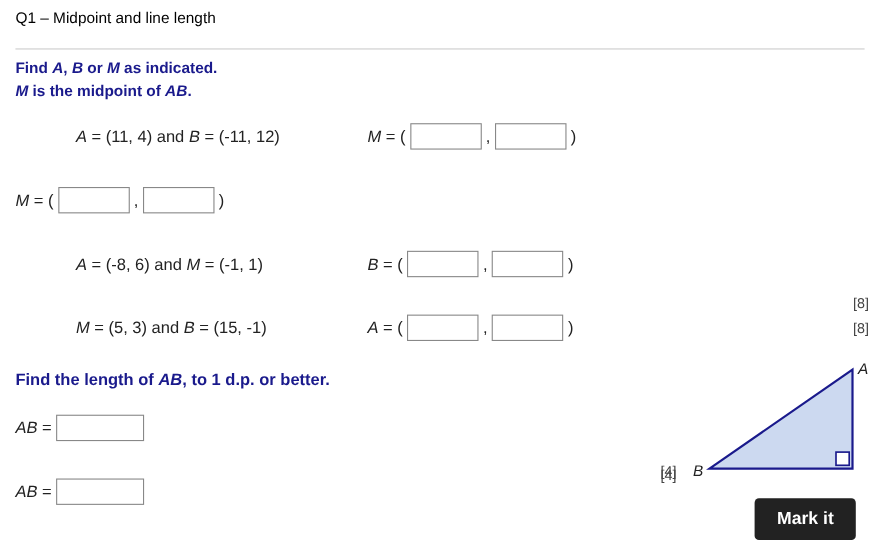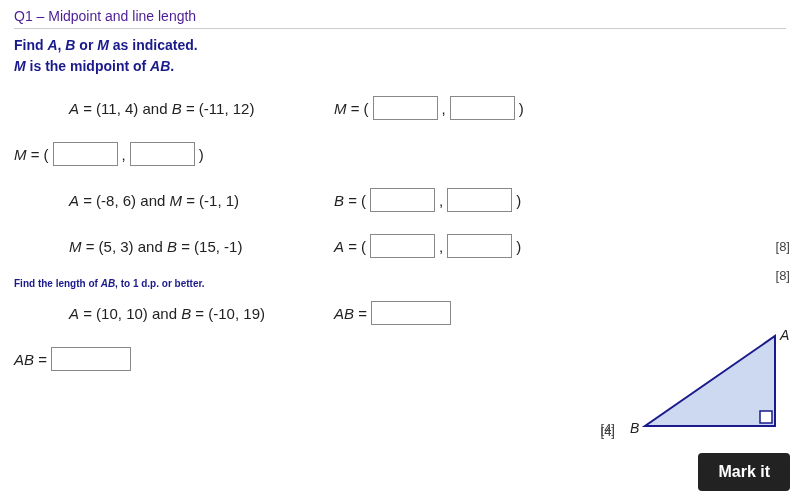--- a/index.html
+++ b/index.html
@@ -15,39 +15,39 @@
     .page-container {
       width: 800px;
       height: 501px;
       background: #fff;
       padding: 8px 14px;
       position: relative;
     }
     .question-title {
       font-size: 14px;
       font-weight: normal;
-      color: #4c1d95;
+      color: #000000;
       margin-bottom: 6px;
       border-bottom: 1px solid #ccc;
-      padding-bottom: 4px;
+      padding-bottom: 20px;
     }
     .instructions {
       font-size: 14px;
       color: #1a1a8c;
       font-weight: bold;
       line-height: 1.5;
       margin-bottom: 8px;
     }
     .instructions em {
       font-style: italic;
     }
     .content-area {
       display: flex;
       flex-direction: column;
-      gap: 0px;
+      gap: 12px;
     }
     .problem-row {
       display: flex;
       align-items: center;
       height: 46px;
     }
     .problem-text {
       width: 320px;
       font-size: 15px;
       color: #222;
@@ -74,21 +74,21 @@
       width: 80px;
       height: 24px;
       border: 1px solid #888;
       background: #fff;
       font-size: 14px;
       padding: 2px 4px;
     }
     .mark-it-btn {
       position: absolute;
       bottom: 10px;
-      right: 10px;
+      right: 22px;
       background: #222;
       color: #fff;
       border: none;
       padding: 10px 20px;
       font-size: 16px;
       font-weight: bold;
       cursor: pointer;
       border-radius: 4px;
     }
     
@@ -171,25 +171,24 @@
         <input class="input-box" type="text" value="" style="">
         <span>,</span>
         <input class="input-box" type="text" value="" style="">
         <span>)</span>
       </div>
 
       <span style="position:absolute; right:10px; font-size:13px; color:#444;">[8]</span>
     </div>
 
     <div style="margin-top: 4px;">
-      <span style="color:#1a1a8c; font-weight:bold; font-size:10px;">Find the length of <em>AB</em>, to 1 d.p. or better.</span>
-    </div>
-
-    <div class="problem-row">
-      <div class="problem-text"><em>A</em> = (10, 10) and <em>B</em> = (-10, 19)</div>
+      <span style="color:#1a1a8c; font-weight:bold; font-size:15px;">Find the length of <em>AB</em>, to 1 d.p. or better.</span>
+    </div>
+
+    <div class="problem-row">
       <div class="answer-section">
         <span><em>AB</em> =</span>
         <input class="input-box-wide" type="text" value="" style="">
       </div>
     </div>
 
     <div class="problem-row">
       <div class="answer-section">
         <span><em>AB</em> =</span>
         <input class="input-box-wide" type="text" value="" style="">

